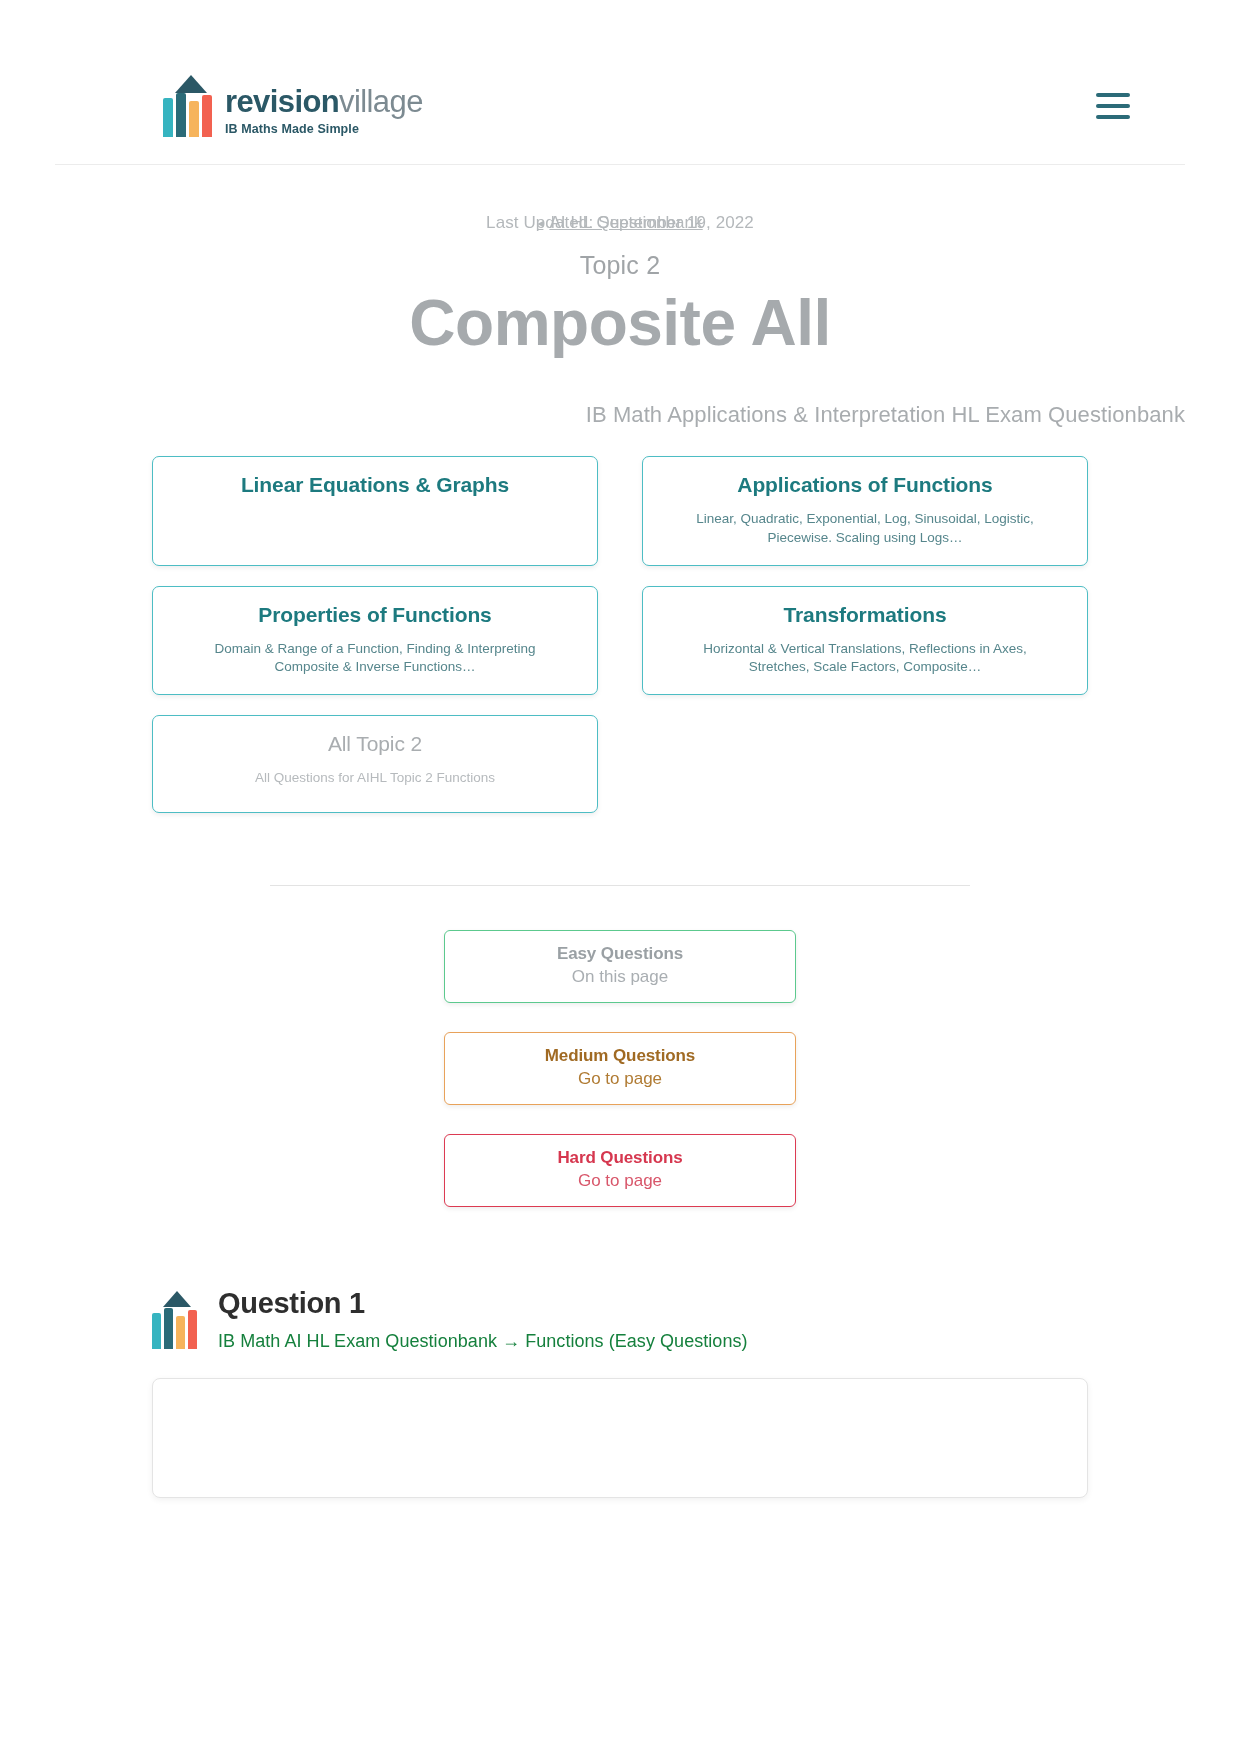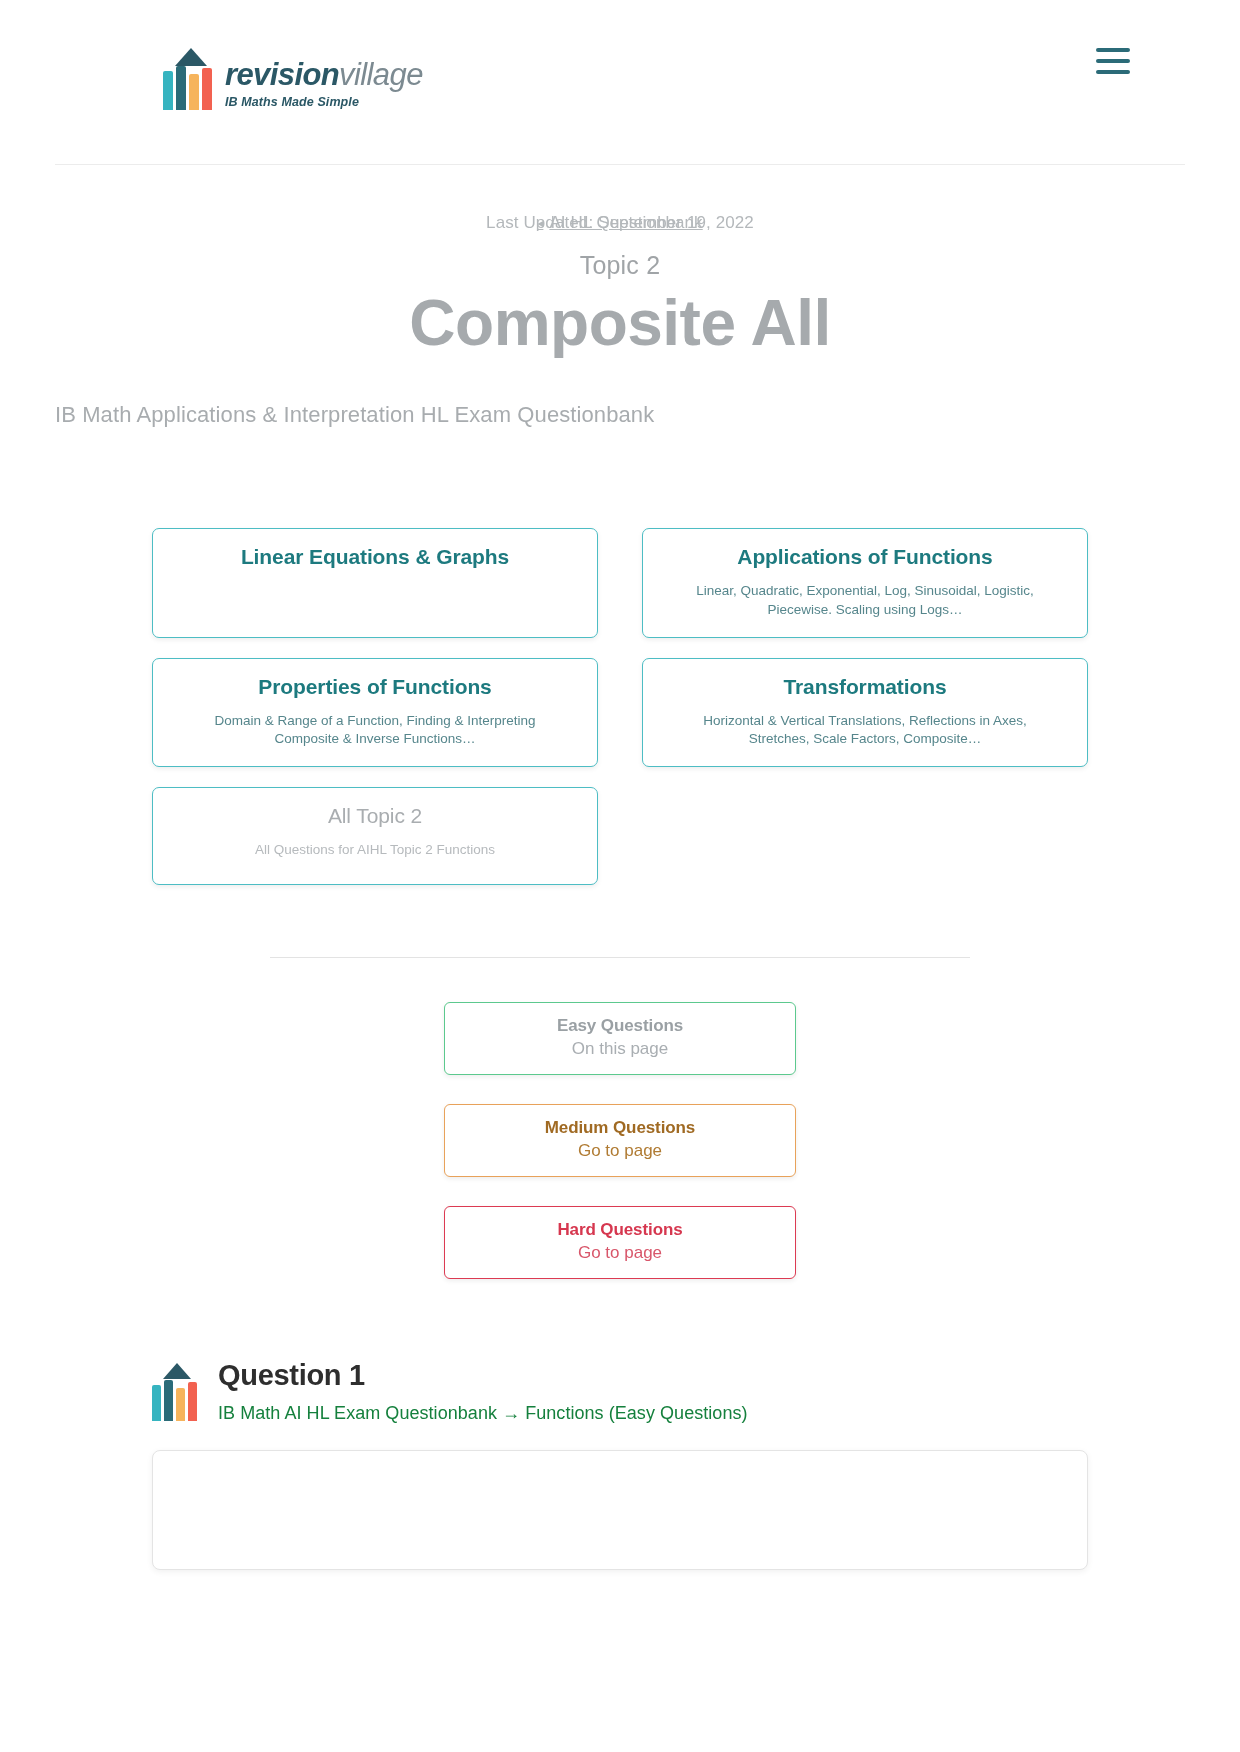--- a/index.html
+++ b/index.html
@@ -22,24 +22,23 @@
   
   .site-header {
     position: absolute;
     left: 55px;
     top: 48px;
     width: 1130px;
     height: 117px;
     background: #ffffff;
     border-bottom: 1px solid #ececec;
     display: flex;
-    align-items: flex-start;
+    align-items: center;
     justify-content: space-between;
     padding: 0 55px 0 108px;
-    font-style: italic;
   }
 
   
   .logo {
     display: flex;
     align-items: flex-end;
     gap: 10px;
     text-decoration: none;
   }
   .logo-mark {
@@ -149,30 +148,30 @@
   .page-title {
     text-align: center;
     font-size: 64px;
     font-weight: 700;
     color: #a6aaad;
     letter-spacing: -0.5px;
     margin-top: 8px;
     line-height: 1.1;
   }
   .page-subtitle {
-    text-align: left;
+    text-align: right;
     font-size: 22px;
     color: #a8acaf;
     margin-top: 44px;
     letter-spacing: 0.1px;
   }
 
   
   .card-grid {
-    margin-top: 100px;
+    margin-top: 28px;
     padding: 0 97px;
     display: grid;
     grid-template-columns: 1fr 1fr;
     column-gap: 44px;
     row-gap: 20px;
   }
   .topic-card {
     border: 1.5px solid #4dbdc4;
     border-radius: 7px;
     background: #ffffff;

